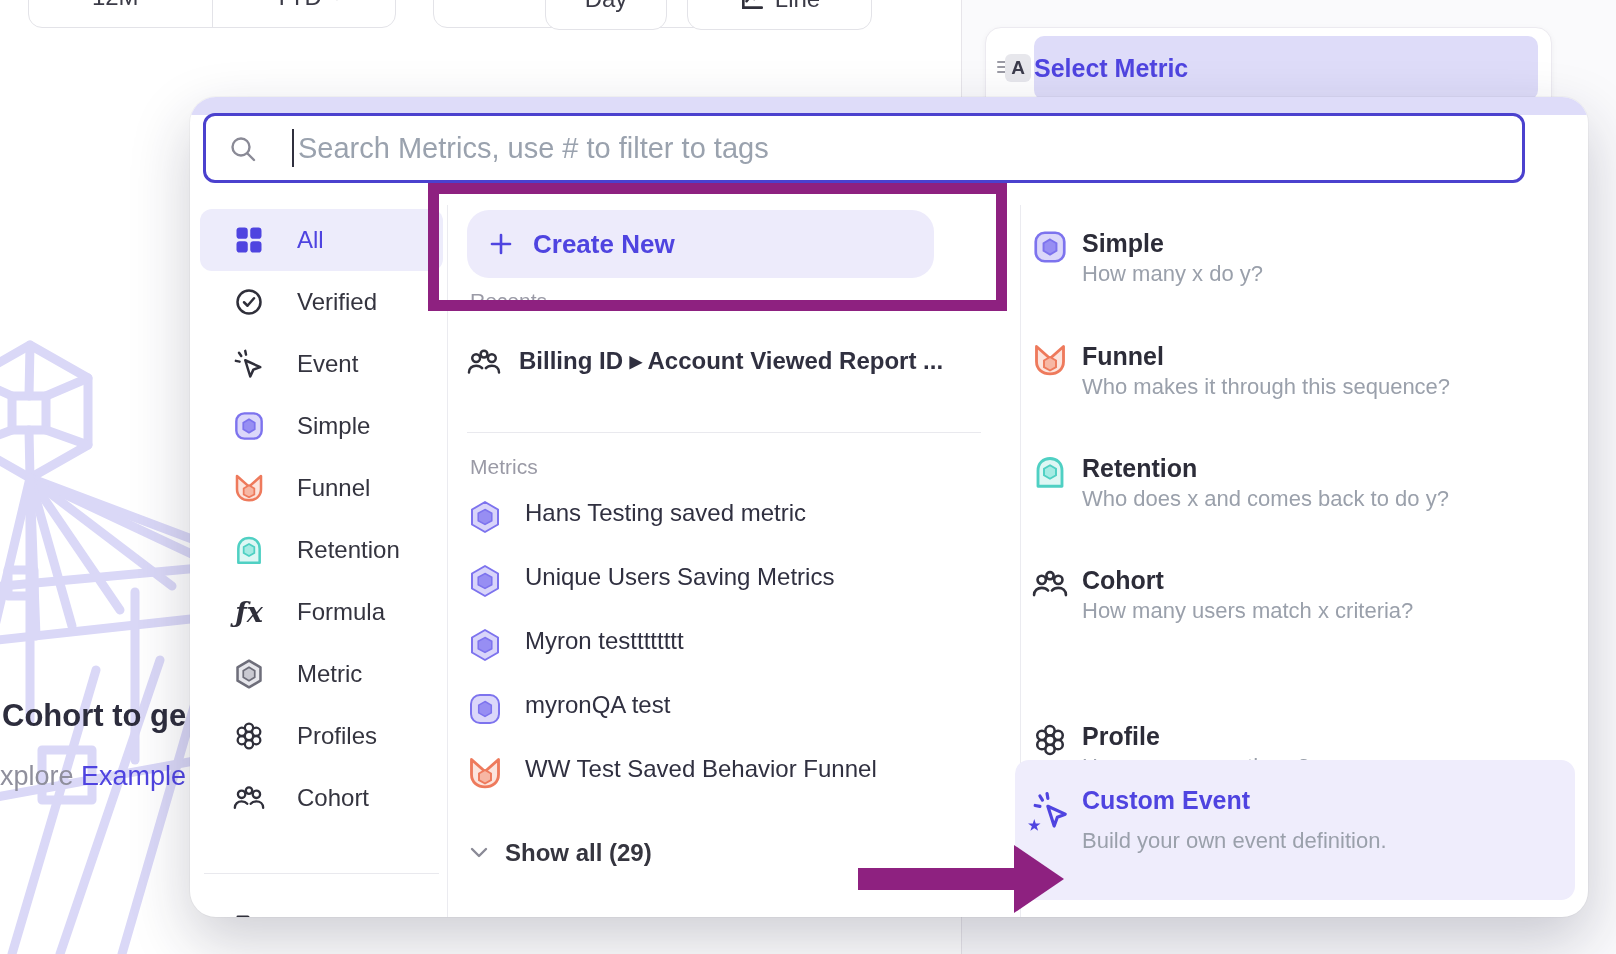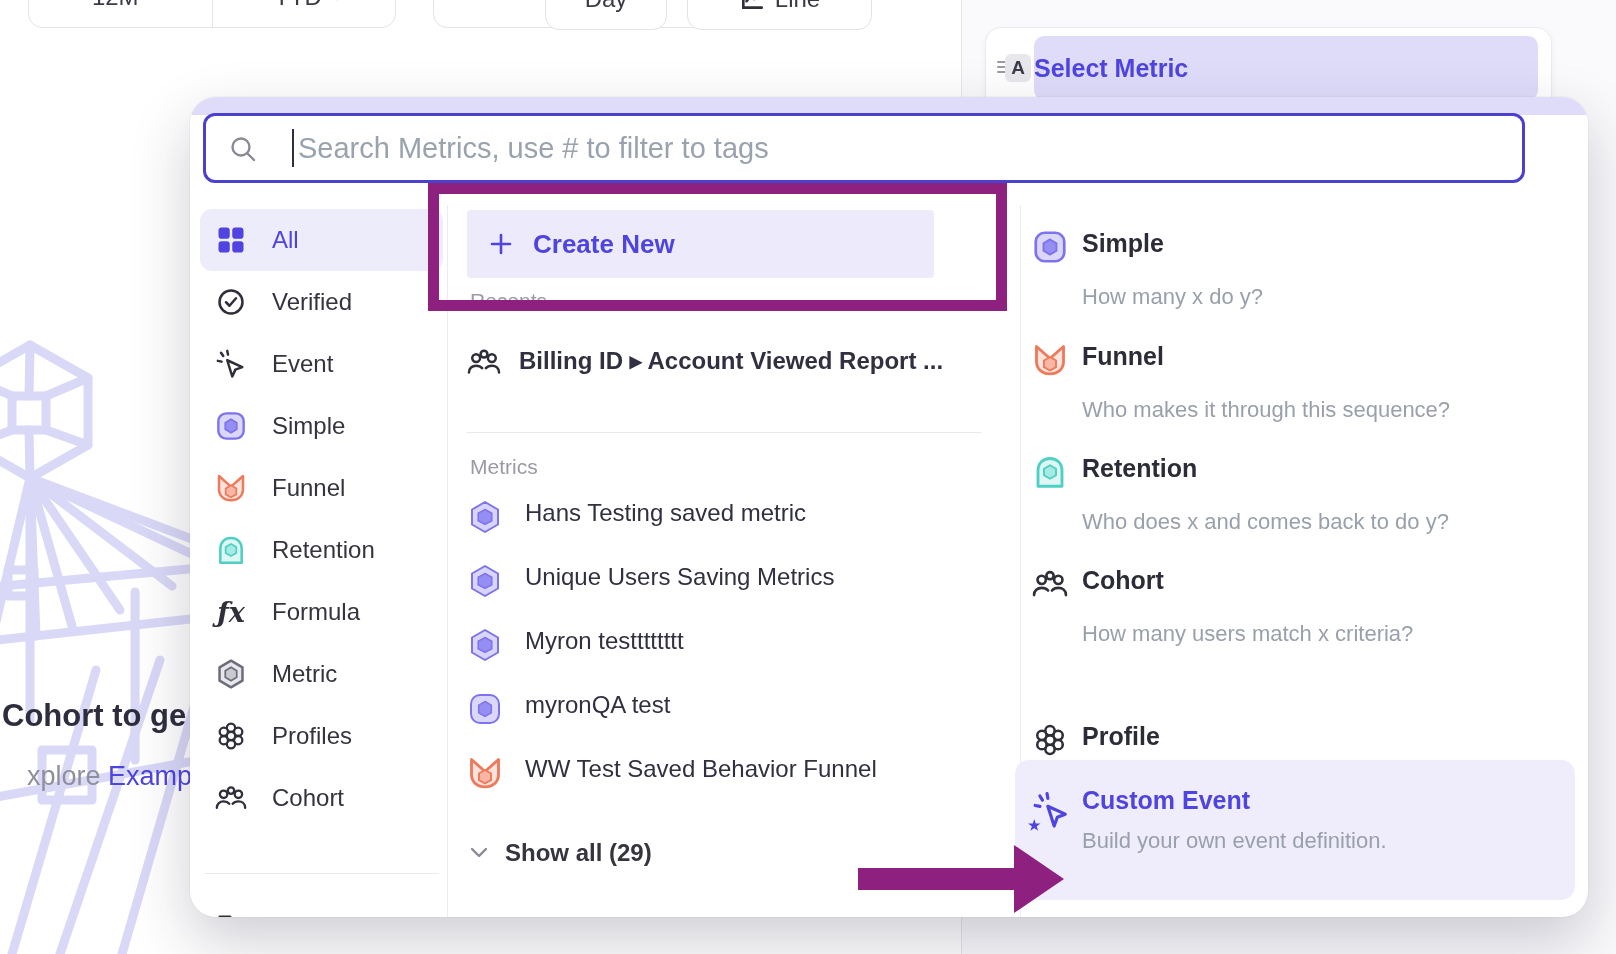--- a/index.html
+++ b/index.html
@@ -19,21 +19,21 @@
   .chev{width:14px;height:10px;}
   .btn-compare{left:433px;top:-34px;width:322px;height:62px;}
   .btn-day{left:545px;top:-32px;width:122px;height:62px;}
   .btn-line{left:687px;top:-32px;width:185px;height:62px;}
 
   .illus{position:absolute;left:0;top:330px;width:200px;height:624px;pointer-events:none;}
 
   .bg-copy{position:absolute;left:0;top:698px;width:190px;height:120px;overflow:hidden;}
   .headline{margin:0 0 0 2px;font-size:31px;font-weight:700;color:#2d2d3d;white-space:nowrap;}
   .explore{margin:27px 0 0 0;font-size:27px;white-space:nowrap;}
-  .explore .muted{color:#8f8f9c;padding-left:27px;}
+  .explore .muted{color:#8f8f9c;}
   .explore .link{color:#4f44e0;font-weight:500;}
 
   .metric-card{position:absolute;left:985px;top:27px;width:567px;height:105px;background:#fff;
                border:1px solid #eceaf0;border-radius:16px;box-shadow:0 2px 6px rgba(40,40,60,.05);
                box-sizing:border-box;}
   .handle{position:absolute;left:9px;top:29px;width:20px;height:20px;}
   .badgeA{position:absolute;left:19px;top:26px;width:26px;height:28px;background:#e7e7ec;
           border-radius:6px;display:flex;align-items:center;justify-content:center;
           font-size:19px;font-weight:700;color:#3b3b4b;}
   .sm-pill{position:absolute;left:48px;top:8px;right:13px;height:64px;background:#dedcf9;
@@ -53,48 +53,48 @@
           color:#2f2f3a;padding:0 0 0 92px;box-sizing:border-box;}
   .search input::placeholder{color:#9aa2ae;}
   .search .sicon{position:absolute;left:22px;top:18px;width:30px;height:30px;}
   .search .caret{position:absolute;left:86px;top:13px;width:2px;height:38px;background:#30303e;}
 
   .vdiv{position:absolute;top:108px;bottom:0;width:1px;background:#ebebf0;}
   .vdiv.v1{left:257px;} .vdiv.v2{left:830px;}
 
   
   .sidebar{position:absolute;left:10px;top:112px;width:243px;}
-  .sb-row{height:62px;display:flex;align-items:center;gap:24px;padding-left:14px;
+  .sb-row{height:62px;display:flex;align-items:center;gap:31px;padding-left:32px;
           border-radius:12px;font-size:24px;font-weight:500;color:#34343f;box-sizing:border-box;}
   .sb-row.active{background:#edecfb;color:#4f44e0;}
   .sb-ic{width:34px;height:34px;flex:0 0 34px;display:flex;align-items:center;justify-content:center;position:relative;}
   .fx{font-size:27px;font-style:italic;font-weight:600;color:#2f2f3a;font-family:"DejaVu Serif",serif;}
   .sb-div{margin:44px 4px 0 4px;height:1px;background:#e9e9ee;}
   .sb-row.clipped{margin-top:23px;}
 
   
   .createbtn{position:absolute;left:277px;top:113px;width:467px;height:68px;background:#edebfb;
-             border-radius:4px;display:flex;align-items:center;gap:20px;padding-left:22px;
+             border-radius:22px;display:flex;align-items:center;gap:20px;padding-left:22px;
              color:#4f44e0;font-size:26px;font-weight:600;box-sizing:border-box;}
   .sec-label{position:absolute;color:#9a9aa6;font-size:21px;font-weight:500;}
   .lbl-recents{left:280px;top:192px;} .lbl-metrics{left:280px;top:358px;}
   .recent-row{position:absolute;left:277px;top:250px;height:52px;display:flex;
               gap:18px;font-size:24px;font-weight:600;color:#303040;}
   .mid-div{position:absolute;left:277px;top:335px;width:514px;height:1px;background:#e9e9ee;}
   .mlist{position:absolute;left:277px;top:402px;width:514px;}
   .m-row{height:64px;display:flex;align-items:flex-start;gap:22px;font-size:24px;font-weight:500;color:#303040;}
   .m-ic{width:36px;height:36px;flex:0 0 36px;}
   .showall{position:absolute;left:279px;top:734px;height:44px;display:flex;align-items:center;
            gap:16px;font-size:24px;font-weight:600;color:#35353f;}
 
   
   .rt-block{position:absolute;left:842px;width:534px;height:84px;}
   .rt-ic{position:absolute;left:0;top:0;width:36px;height:36px;}
   .rt-title{position:absolute;left:50px;top:0;font-size:25px;font-weight:600;color:#2c2c38;}
-  .rt-sub{position:absolute;left:50px;top:55px;font-size:22px;font-weight:400;color:#9aa0ab;}
+  .rt-sub{position:absolute;left:50px;top:32px;font-size:22px;font-weight:400;color:#9aa0ab;}
   .t1{top:132px;} .t2{top:245px;} .t3{top:357px;} .t4{top:469px;} .t5{top:581px;margin-top:44px;}
   .custom{position:absolute;left:825px;top:663px;width:560px;height:140px;background:#efedfc;border-radius:14px;}
   .custom .rt-ic{left:17px;top:32px;}
   .custom .rt-title{left:67px;top:26px;color:#4f44e0;}
   .custom .rt-sub{left:67px;top:68px;}
   .star{position:absolute;left:-4px;bottom:-5px;font-size:14px;color:#4f44e0;font-weight:700;}
 
   
   .anno-box{position:absolute;left:428px;top:183px;width:579px;height:128px;
             border:11px solid #8e2180;box-sizing:border-box;z-index:60;pointer-events:none;}

